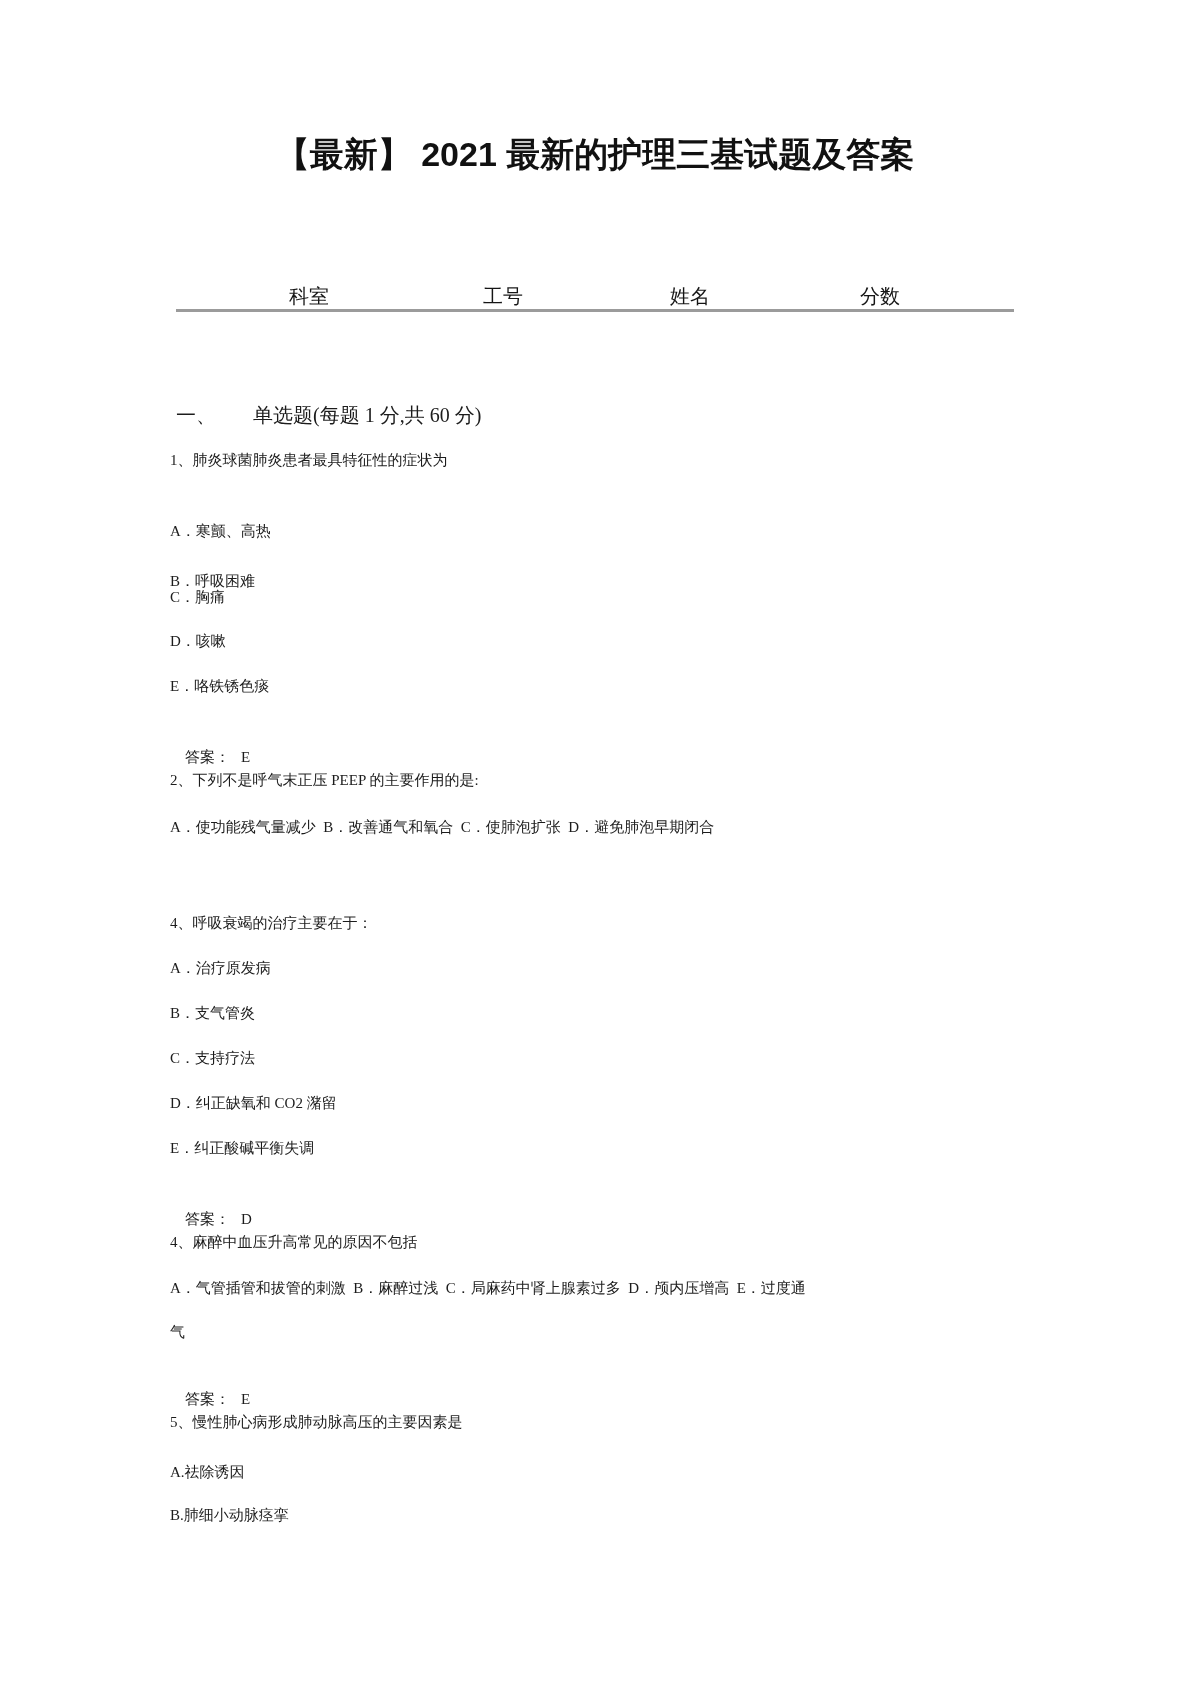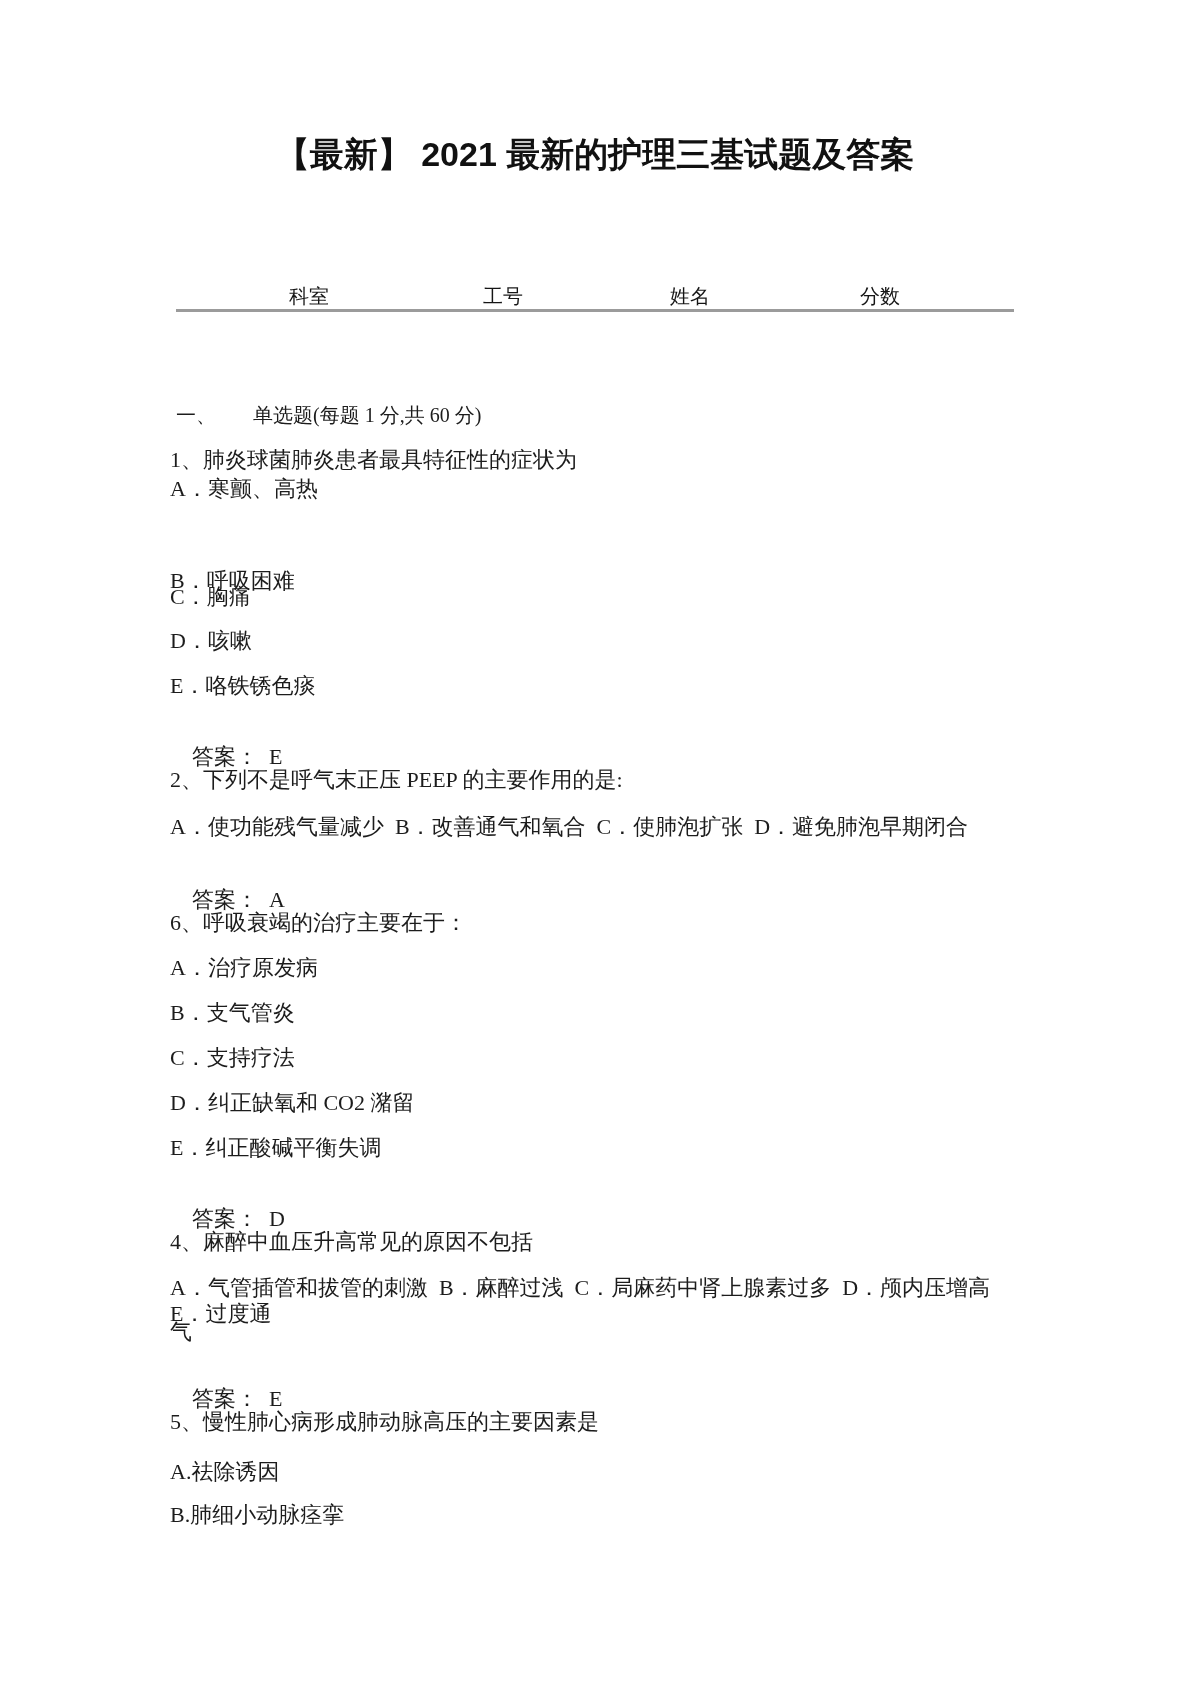--- a/index.html
+++ b/index.html
@@ -47,21 +47,21 @@
     font-size: 20px;
     line-height: 27px;
     color: #1c1c1c;
     white-space: pre-wrap;
   }
   .section-heading .section-title-text { margin-left: 37px; }
   .line {
     position: absolute;
     left: 170px;
     width: 850px;
-    font-size: 22px;
+    font-size: 15px;
     line-height: 26px;
     color: #1c1c1c;
     white-space: pre-wrap;
   }
   .answer-line .answer-letter { margin-left: 11px; }
 </style>
 </head>
 <body>
 
 <div class="page">
@@ -75,36 +75,33 @@
     <span class="reg-label" style="left:860px; top:283px">分数</span>
     <div class="reg-rule"></div>
   </div>
 
   <div class="section-heading" style="top:402px">
     <span>一、</span>
     <span class="section-title-text">单选题(每题 1 分,共 60 分)</span>
   </div>
 
   <div class="line" style="top:447px">1、肺炎球菌肺炎患者最具特征性的症状为</div>
-  <div class="line" style="top:476px">A．寒颤、高热</div>
+  <div class="line" style="top:518px">A．寒颤、高热</div>
   <div class="line" style="top:568px">B．呼吸困难</div>
   <div class="line" style="top:584px">C．胸痛</div>
   <div class="line" style="top:628px">D．咳嗽</div>
   <div class="line" style="top:673px">E．咯铁锈色痰</div>
   <div class="line answer-line" style="top:718px">
     <span>答案：</span><span class="answer-letter">E</span>
   </div>
 
   <div class="line" style="top:767px">2、下列不是呼气末正压 PEEP 的主要作用的是:</div>
   <div class="line" style="top:814px">A．使功能残气量减少  B．改善通气和氧合  C．使肺泡扩张  D．避免肺泡早期闭合</div>
-  <div class="line answer-line" style="top:861px">
-    <span>答案：</span><span class="answer-letter">A</span>
-  </div>
 
-  <div class="line" style="top:910px">6、呼吸衰竭的治疗主要在于：</div>
+  <div class="line" style="top:910px">4、呼吸衰竭的治疗主要在于：</div>
   <div class="line" style="top:955px">A．治疗原发病</div>
   <div class="line" style="top:1000px">B．支气管炎</div>
   <div class="line" style="top:1045px">C．支持疗法</div>
   <div class="line" style="top:1090px">D．纠正缺氧和 CO2 潴留</div>
   <div class="line" style="top:1135px">E．纠正酸碱平衡失调</div>
   <div class="line answer-line" style="top:1180px">
     <span>答案：</span><span class="answer-letter">D</span>
   </div>
 
   <div class="line" style="top:1229px">4、麻醉中血压升高常见的原因不包括</div>

